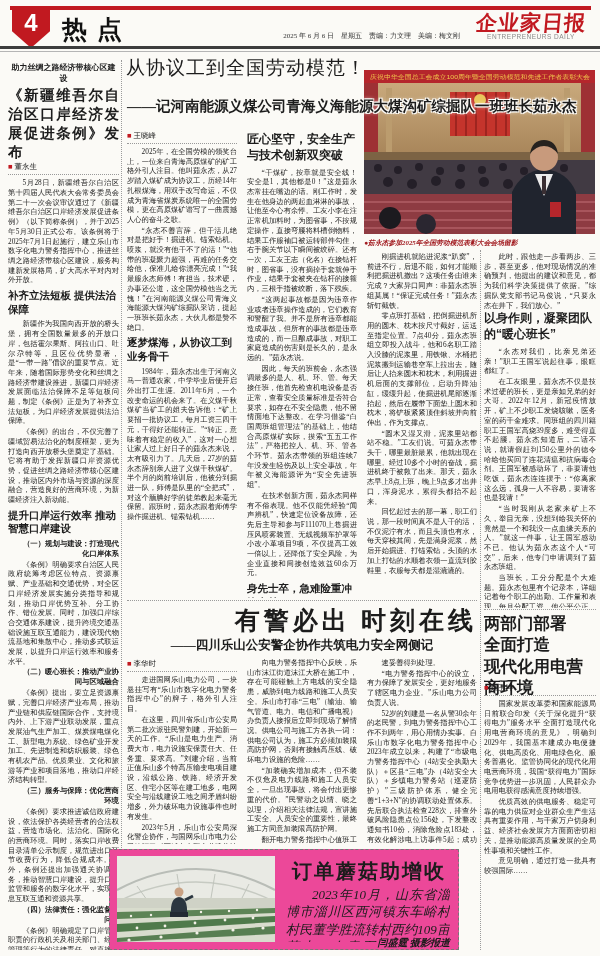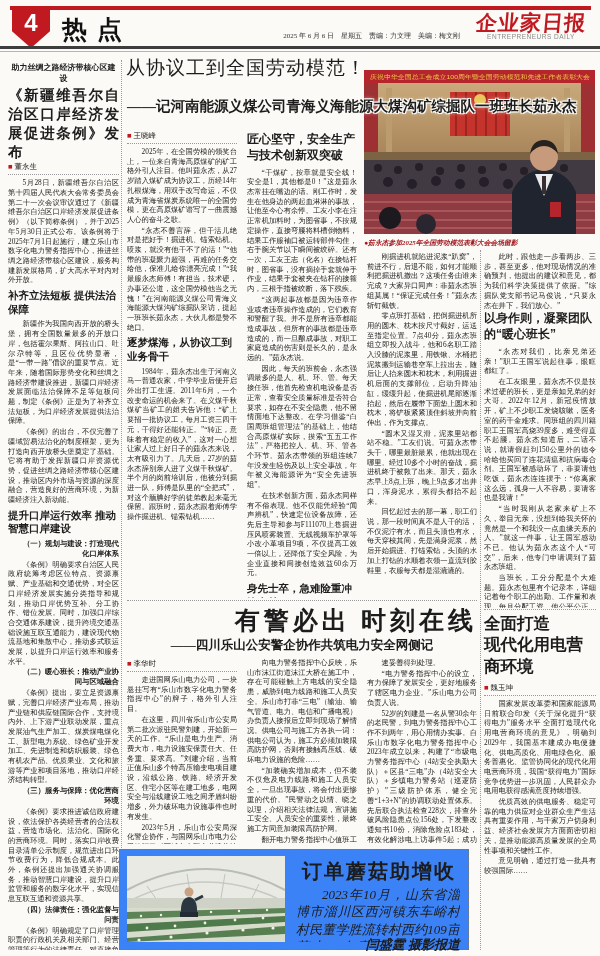--- a/index.html
+++ b/index.html
@@ -40,25 +40,25 @@
   .msub{left:127px;top:97px;width:472px;font-weight:bold;font-size:14.5px;z-index:5;
         text-shadow:1px 1px 0 #fbfaf6,-1px -1px 0 #fbfaf6,1px -1px 0 #fbfaf6,-1px 1px 0 #fbfaf6,0 0 4px #fbfaf6;}
   .photo{left:364px;top:70px;width:231px;height:164px;z-index:1;}
   .pcap{left:364px;top:238px;width:231px;font-size:6.8px;font-weight:bold;font-style:italic;color:#a21d22;}
   
   .polhead{left:127px;top:604px;width:350px;text-align:right;font-weight:900;font-size:25px;letter-spacing:4px;}
   .polsub{left:127px;top:637px;width:350px;text-align:center;font-weight:bold;font-size:12.5px;}
   
   .p2head{left:484px;top:613px;width:114px;font:900 16.5px "Liberation Sans",sans-serif;line-height:1.3;}
   
-  .mbox{left:119px;top:849px;width:348px;height:99px;border:1px dashed #777;background:#3b82f6;}
+  .mbox{left:109px;top:849px;width:348px;height:99px;border:1px dashed #777;background:#ec4899;}
   .mtitle{left:176px;top:8px;width:166px;text-align:center;font-weight:900;font-size:20px;letter-spacing:2px;}
   .mtext{left:176px;top:36px;width:164px;height:56px;overflow:hidden;font-style:italic;}
   .mtext .blk-p{font-size:13px;}
-  .mcredit{left:176px;top:86px;width:164px;text-align:right;font-weight:bold;font-style:italic;font-size:13px;}
+  .mcredit{left:176px;top:86px;width:164px;text-align:right;font-weight:bold;font-style:italic;font-size:10px;}
   svg text{font-family:"Liberation Sans",sans-serif;}
 </style>
 </head>
 <body>
 
 <div class="page">
 
   <div class="abs topbar"></div>
   <div class="abs badge">4</div>
   <div class="abs section">热点</div>
@@ -205,20 +205,21 @@
   <div class="col" style="left:367px;top:658px;width:110px;height:186px;">
     <div>
         <div class="blk-p">速妥善得到处理。</div>
         <div class="blk-p">“电力警务指挥中心的设立，有力保障了发展安全，更好地服务了辖区电力企业。”乐山电力公司负责人说。</div>
         <div class="blk-p">52岁的刘建是一名从警30余年的老民警，到电力警务指挥中心工作不到两年，用心用情办实事。自乐山市数字化电力警务指挥中心2023年成立以来，构建了“市级电力警务指挥中心（4站安全执勤大队）＋区县“三电”办（4站安全大队）＋乡镇电力警务站（巡逻防护）”三级防护体系，健全完善“1+3+N”的协调联动处置体系。先后联合执法检查228次，排查外破风险隐患点位156处，下发整改通知书10份，消除危险点183处，有效化解涉电上访事件5起；成功快速处置“三电”刑事案件6起，抓获犯罪嫌疑人6人，摧毁犯罪团伙3个；采取刑事强制措施10人，治安处罚10起，行政处罚16人，挽回经济损失1200余万元。2024年“三电”外破事件同比下降16%，2025年一季度同比下降25%。截至目前，已有内江、雅安、达州、遂宁、绵阳等10地公安机关和电力企业前来参观学习。</div>
       </div>
   </div>
 
   <div class="abs hline-dot" style="left:484px;top:609px;width:112px;"></div>
   <div class="abs p2head">
+    <div>两部门部署</div>
     <div>全面打造</div>
     <div>现代化用电营商环境</div>
   </div>
   <div class="col" style="left:484px;top:682px;width:112px;height:268px;">
     <div class="byline">魏玉坤</div>
     <div>
         <div class="blk-p">国家发展改革委和国家能源局日前联合印发《关于深化提升“获得电力”服务水平 全面打造现代化用电营商环境的意见》，明确到2029年，我国基本建成办电便捷化、供电高质化、用电绿色化、服务普惠化、监管协同化的现代化用电营商环境，我国“获得电力”国际竞争优势进一步巩固，人民群众办电用电获得感满意度持续增强。</div>
         <div class="blk-p">优质高效的供电服务、稳定可靠的电力供应对企业群众生产生活具有重要作用，与千家万户切身利益、经济社会发展方方面面密切相关，是推动能源高质量发展的全局性事项和关键性工作。</div>
         <div class="blk-p">意见明确，通过打造一批具有较强国际……</div>
       </div>

